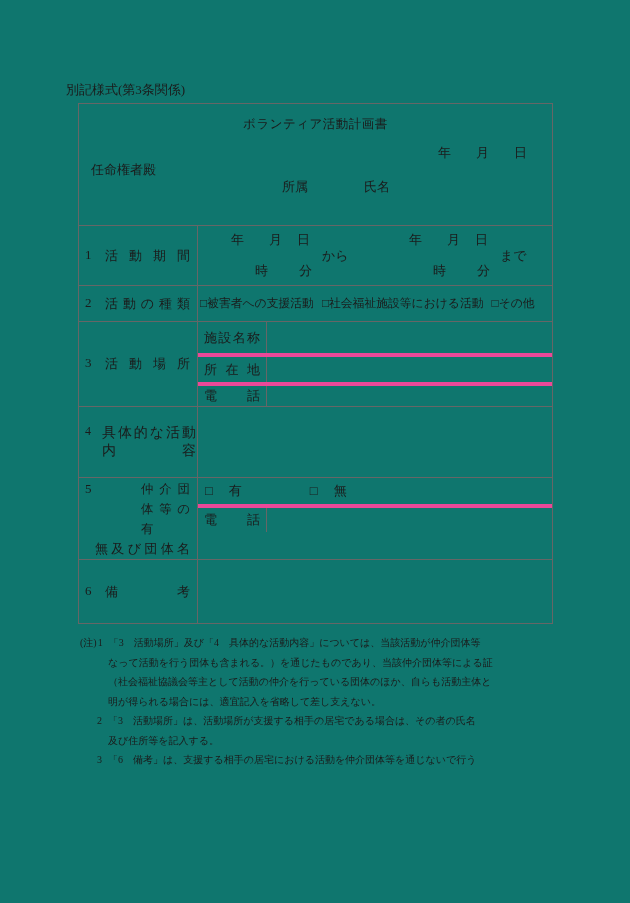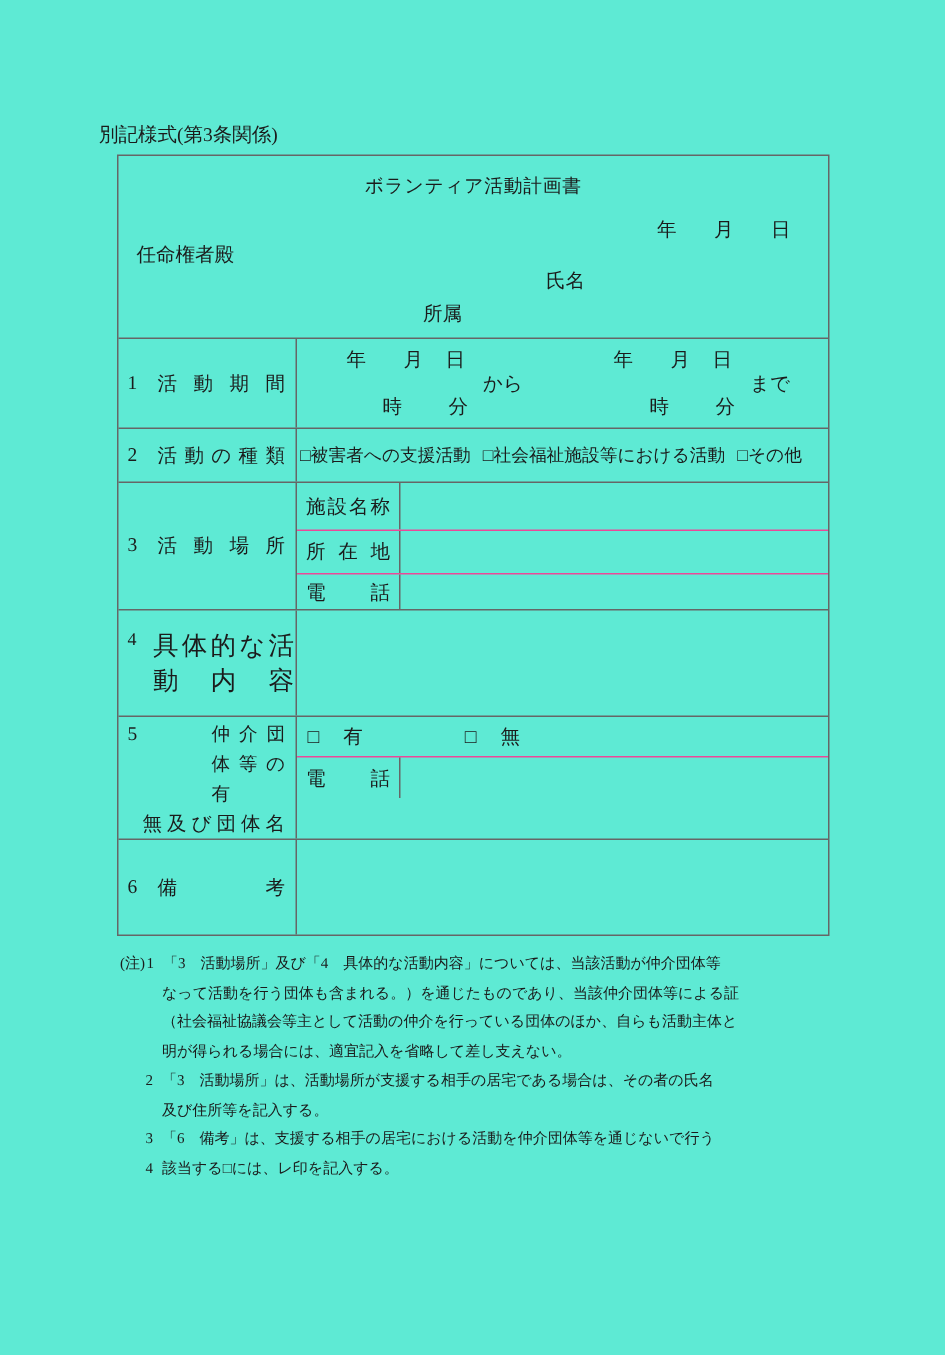--- a/index.html
+++ b/index.html
@@ -5,77 +5,77 @@
   * { box-sizing: border-box; margin: 0; padding: 0; }
   html,body { width: 630px; height: 903px; }
   body {
     background: #ffffff;
     font-family: "Liberation Serif", "DejaVu Serif", serif;
     color: #1b1b1b;
   }
   .page {
     position: relative;
     width: 630px; height: 903px;
-    background: #5eead4;
+    background: #0f766e;
   }
   .style-label {
     position: absolute; left: 66px; top: 81px;
     font-size: 13px;
   }
   
   .form-box {
     position: absolute; left: 78px; top: 103px;
     width: 475px; height: 521px;
     border: 1px solid #666;
     display: flex; flex-direction: column;
   }
   
   .hdr { position: relative; height: 121px; flex: none; font-size: 13px; }
   .f-title { position: absolute; left: 0; right: 0; top: 12px; text-align: center; font-size: 12.5px; letter-spacing: 0.5px; }
   .date-line { position: absolute; top: 40px; right: 25px; display: flex; gap: 25px; }
   .addressee { position: absolute; left: 12px; top: 57px; }
   .aff-line { position: absolute; left: 0; top: 74px; width: 100%; height: 17px; }
-  .aff-label { position: absolute; left: 203px; margin-top: 22px; }
+  .aff-label { position: absolute; left: 203px; }
   .name-label { position: absolute; left: 285px; }
   .intro { position: absolute; left: 10px; top: 92px; }
   
   .trow { display: flex; border-top: 1px solid #666; flex: none; }
   .r1 { height: 60px; } .r2 { height: 36px; } .r3 { height: 85px; }
   .r4 { height: 71px; } .r5 { height: 82px; } .r6 { height: 64px; }
   .lcell {
     width: 119px; flex: none;
     border-right: 1px solid #666;
     display: flex; flex-direction: column; justify-content: center;
     padding: 0 7px 0 6px; font-size: 13px;
   }
   .rlabel { display: flex; width: 100%; }
   .rno { flex: none; width: 20px; }
   .rtext { flex: 1; text-align: justify; text-align-last: justify; }
   .r4 .lcell { padding-right: 1px; }
   .r4 .rno { width: 17px; font-size: 12px; }
-  .r4 .rtext { font-size: 17px; }
+  .r4 .rtext { font-size: 14px; }
   .l5a { display: flex; width: 100%; line-height: 20px; }
   .l5a .rtext { font-size: 12.4px; text-align-last: auto; margin-left: 36px; }
   .l5b { padding-left: 10px; line-height: 20px; text-align: justify; text-align-last: justify; }
   .ccell { flex: 1; position: relative; }
   
   .period { display: flex; font-size: 13px; }
   .phalf { position: relative; width: 178px; height: 100%; flex: none; }
   .py  { position: absolute; left: 33px;  top: 5px; }
   .pm  { position: absolute; left: 71px;  top: 5px; }
   .pd  { position: absolute; left: 99px;  top: 5px; }
   .pconn { position: absolute; left: 124px; top: 21px; }
   .ph  { position: absolute; left: 57px;  top: 36px; }
   .pmin{ position: absolute; left: 101px; top: 36px; }
   
   .types { display: flex; align-items: center; height: 100%; padding-left: 2px; font-size: 11.8px; white-space: nowrap; gap: 8px; }
   .opt { display: inline-flex; align-items: center; }
   
   .subcol { flex: 1; display: flex; flex-direction: column; }
-  .srow { display: flex; border-top: 1px solid #ec4899; }
+  .srow { display: flex; border-top: 4px solid #ec4899; }
   .srow.first { border-top: none; }
   .r3 .s1 { height: 31px; } .r3 .s2 { height: 29px; } .r3 .s3 { height: 24px; }
   .r5 .s1 { height: 26px; } .r5 .s2 { height: 27px; } .r5 .s3 { height: 28px; }
   .slabel {
     width: 69px; flex: none; border-right: 1px solid #666;
     display: flex; align-items: center; padding: 0 6px; font-size: 13px;
   }
   .slabel-in { flex: 1; text-align: justify; text-align-last: justify; }
   .sval { flex: 1; }
   .yesno { display: flex; align-items: center; width: 100%; padding-left: 7px; font-size: 13px; }
@@ -246,18 +246,15 @@
     <div class="nline cont">なって活動を行う団体も含まれる。）を通じたものであり、当該仲介団体等による証</div>
     <div class="nline cont">（社会福祉協議会等主として活動の仲介を行っている団体のほか、自らも活動主体と</div>
     <div class="nline cont">明が得られる場合には、適宜記入を省略して差し支えない。</div>
     <div class="nline item">
       <span class="nno">2</span><span>「3　活動場所」は、活動場所が支援する相手の居宅である場合は、その者の氏名</span>
     </div>
     <div class="nline cont">及び住所等を記入する。</div>
     <div class="nline item">
       <span class="nno">3</span><span>「6　備考」は、支援する相手の居宅における活動を仲介団体等を通じないで行う</span>
     </div>
-    <div class="nline item">
-      <span class="nno">4</span><span>該当する□には、レ印を記入する。</span>
-    </div>
   </div>
 
 </div>
 
 </body></html>

